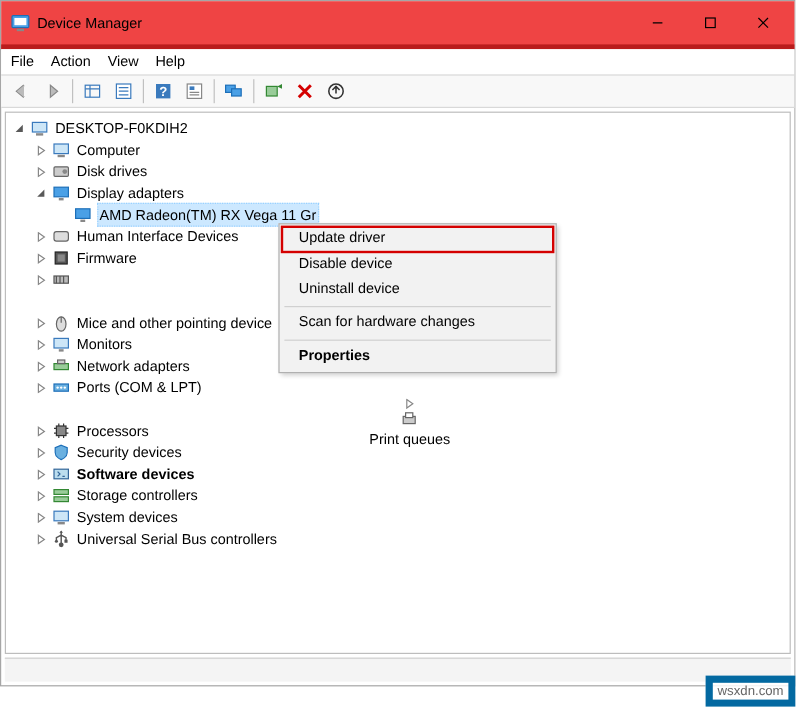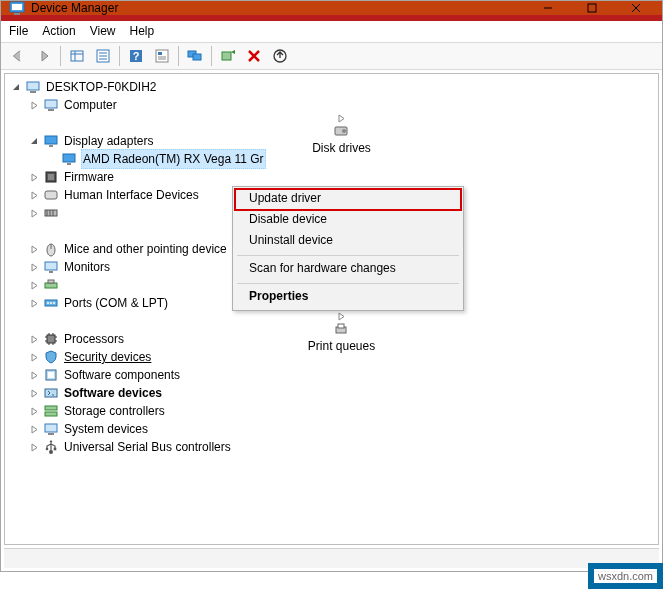--- a/index.html
+++ b/index.html
@@ -16,26 +16,26 @@
   }
   .window {
     border: 1px solid #a6a6a6;
     width: 663px;
     height: 572px;
     display: flex;
     flex-direction: column;
     background: #fff;
   }
   .titlebar {
-    height: 20px;
+    height: 40px;
     display: flex;
     align-items: center;
     padding: 0 4px 0 8px;
-    background: #c2410c;
-    border-bottom: 6px solid #b91c1c;
+    background: #ef4444;
+    border-bottom: 4px solid #b91c1c;
   }
   .titlebar .title-icon {
     width: 16px; height: 16px;
     margin-right: 6px;
     display: inline-flex;
     align-items: center;
     justify-content: center;
   }
   .titlebar .title-text { flex: 0 0 auto; }
   .titlebar .spacer { flex: 1; }
@@ -290,21 +290,21 @@
             </svg>
           </span>
           <span class="node-icon">
             <svg width="16" height="16">
               <rect x="2" y="3" width="12" height="8" fill="#cde6f7" stroke="#3a7abd"></rect>
               <rect x="5" y="12" width="6" height="2" fill="#888"></rect>
             </svg>
           </span>
           <span class="node-label">Computer</span>
         </div>
-        <div class="node" style="padding-left: 20px; flex-direction: column;">
+        <div class="node" style="padding-left: 20px;">
           <span class="expander">
             <svg width="9" height="9">
               <path d="M2 1 L7 4.5 L2 8 Z" fill="none" stroke="#888"></path>
             </svg>
           </span>
           <span class="node-icon">
             <svg width="16" height="16">
               <rect x="2" y="4" width="12" height="8" rx="1" fill="#ccc" stroke="#666"></rect>
               <circle cx="11" cy="8" r="2" fill="#888"></circle>
             </svg>
@@ -336,38 +336,38 @@
           <span class="node-label">AMD Radeon(TM) RX Vega 11 Gr</span>
         </div>
         <div class="node" style="padding-left: 20px;">
           <span class="expander">
             <svg width="9" height="9">
               <path d="M2 1 L7 4.5 L2 8 Z" fill="none" stroke="#888"></path>
             </svg>
           </span>
           <span class="node-icon">
             <svg width="16" height="16">
+              <rect x="2" y="4" width="12" height="8" rx="2" fill="#ddd" stroke="#666"></rect>
+            </svg>
+          </span>
+          <span class="node-label">Human Interface Devices</span>
+        </div>
+        <div class="node" style="padding-left: 20px;">
+          <span class="expander">
+            <svg width="9" height="9">
+              <path d="M2 1 L7 4.5 L2 8 Z" fill="none" stroke="#888"></path>
+            </svg>
+          </span>
+          <span class="node-icon">
+            <svg width="16" height="16">
               <rect x="3" y="3" width="10" height="10" fill="#555" stroke="#222"></rect>
               <rect x="5" y="5" width="6" height="6" fill="#888"></rect>
             </svg>
           </span>
           <span class="node-label">Firmware</span>
-        </div>
-        <div class="node" style="padding-left: 20px;">
-          <span class="expander">
-            <svg width="9" height="9">
-              <path d="M2 1 L7 4.5 L2 8 Z" fill="none" stroke="#888"></path>
-            </svg>
-          </span>
-          <span class="node-icon">
-            <svg width="16" height="16">
-              <rect x="2" y="4" width="12" height="8" rx="2" fill="#ddd" stroke="#666"></rect>
-            </svg>
-          </span>
-          <span class="node-label">Human Interface Devices</span>
         </div>
         <div class="node" style="padding-left: 20px;">
           <span class="expander">
             <svg width="9" height="9">
               <path d="M2 1 L7 4.5 L2 8 Z" fill="none" stroke="#888"></path>
             </svg>
           </span>
           <span class="node-icon">
             <svg width="16" height="16">
               <rect x="2" y="5" width="12" height="6" fill="#bbb" stroke="#555"></rect>
@@ -427,20 +427,21 @@
             <svg width="9" height="9">
               <path d="M2 1 L7 4.5 L2 8 Z" fill="none" stroke="#888"></path>
             </svg>
           </span>
           <span class="node-icon">
             <svg width="16" height="16">
               <rect x="2" y="6" width="12" height="5" fill="#9c9" stroke="#383"></rect>
               <rect x="5" y="3" width="6" height="3" fill="#ccc" stroke="#666"></rect>
             </svg>
           </span>
+          <span class="node-label">Network adapters</span>
         </div>
         <div class="node" style="padding-left: 20px;">
           <span class="expander">
             <svg width="9" height="9">
               <path d="M2 1 L7 4.5 L2 8 Z" fill="none" stroke="#888"></path>
             </svg>
           </span>
           <span class="node-icon">
             <svg width="16" height="16">
               <rect x="2" y="5" width="12" height="6" fill="#6ab0e0" stroke="#1d6fb8"></rect>
@@ -479,46 +480,32 @@
               <line x1="12" y1="6" x2="14" y2="6" stroke="#333"></line>
               <line x1="12" y1="10" x2="14" y2="10" stroke="#333"></line>
               <line x1="6" y1="2" x2="6" y2="4" stroke="#333"></line>
               <line x1="10" y1="2" x2="10" y2="4" stroke="#333"></line>
               <line x1="6" y1="12" x2="6" y2="14" stroke="#333"></line>
               <line x1="10" y1="12" x2="10" y2="14" stroke="#333"></line>
             </svg>
           </span>
           <span class="node-label">Processors</span>
         </div>
-        <div class="node" style="padding-left: 20px; text-decoration: underline;">
+        <div class="node" style="padding-left: 20px;">
           <span class="expander">
             <svg width="9" height="9">
               <path d="M2 1 L7 4.5 L2 8 Z" fill="none" stroke="#888"></path>
             </svg>
           </span>
           <span class="node-icon">
             <svg width="16" height="16">
               <path d="M8 2 L13 4 L13 8 C13 12 8 14 8 14 C8 14 3 12 3 8 L3 4 Z" fill="#6ab0e0" stroke="#1d6fb8"></path>
             </svg>
           </span>
           <span class="node-label">Security devices</span>
-        </div>
-        <div class="node" style="padding-left: 20px;">
-          <span class="expander">
-            <svg width="9" height="9">
-              <path d="M2 1 L7 4.5 L2 8 Z" fill="none" stroke="#888"></path>
-            </svg>
-          </span>
-          <span class="node-icon">
-            <svg width="16" height="16">
-              <rect x="3" y="3" width="10" height="10" fill="#bde" stroke="#369"></rect>
-              <rect x="5" y="5" width="6" height="6" fill="#fff"></rect>
-            </svg>
-          </span>
-          <span class="node-label">Software components</span>
         </div>
         <div class="node" style="padding-left: 20px; font-weight: bold;">
           <span class="expander">
             <svg width="9" height="9">
               <path d="M2 1 L7 4.5 L2 8 Z" fill="none" stroke="#888"></path>
             </svg>
           </span>
           <span class="node-icon">
             <svg width="16" height="16">
               <rect x="2" y="4" width="12" height="8" fill="#bde" stroke="#369"></rect>

